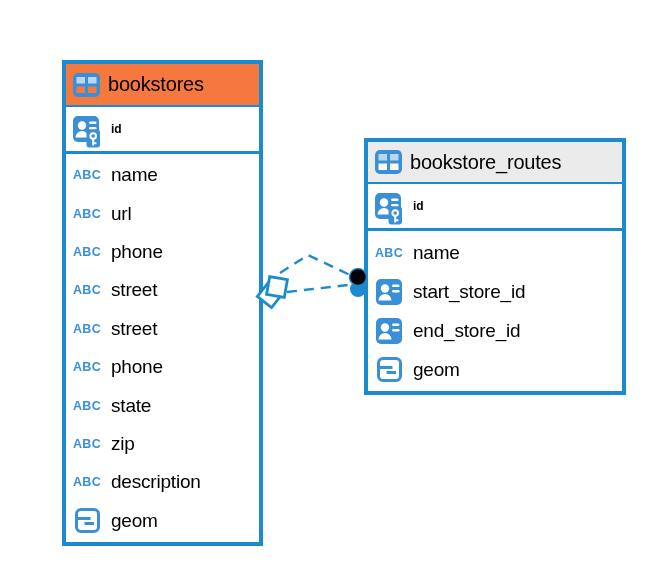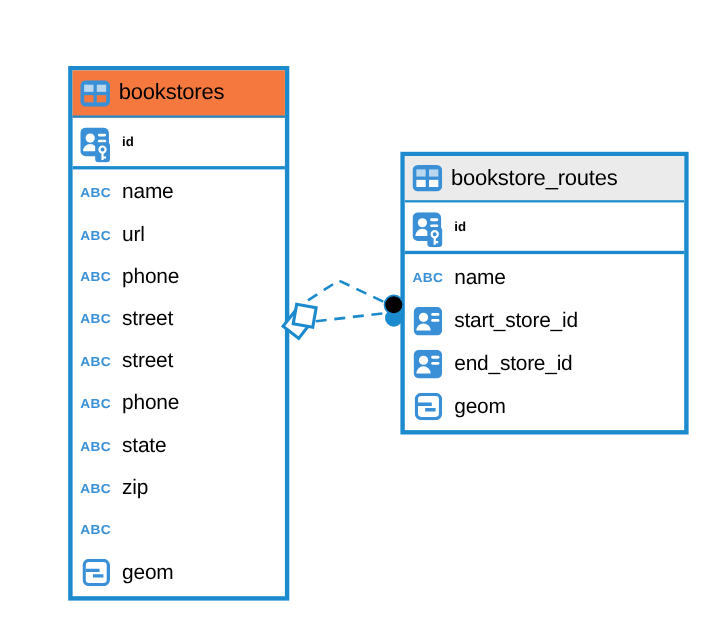--- a/index.html
+++ b/index.html
@@ -150,20 +150,21 @@
     <div class="col-row">
       <span class="ic">
           <span class="abc">ABC</span>
         </span>
       <span>zip</span>
     </div>
     <div class="col-row">
       <span class="ic">
           <span class="abc">ABC</span>
         </span>
+      <span>description</span>
     </div>
     <div class="col-row">
       <span class="ic">
         <svg width="25" height="25" viewBox="0 0 25 25">
           <rect x="1.5" y="1.5" width="22" height="22" rx="4.5" fill="#fff" class="ic-stroke" stroke-width="3"></rect>
           <path d="M3 10.5 H15.5" class="ic-stroke" stroke-width="3"></path>
           <path d="M9.5 15.5 H19" class="ic-stroke" stroke-width="3"></path>
         </svg>
       </span>
       <span>geom</span>

